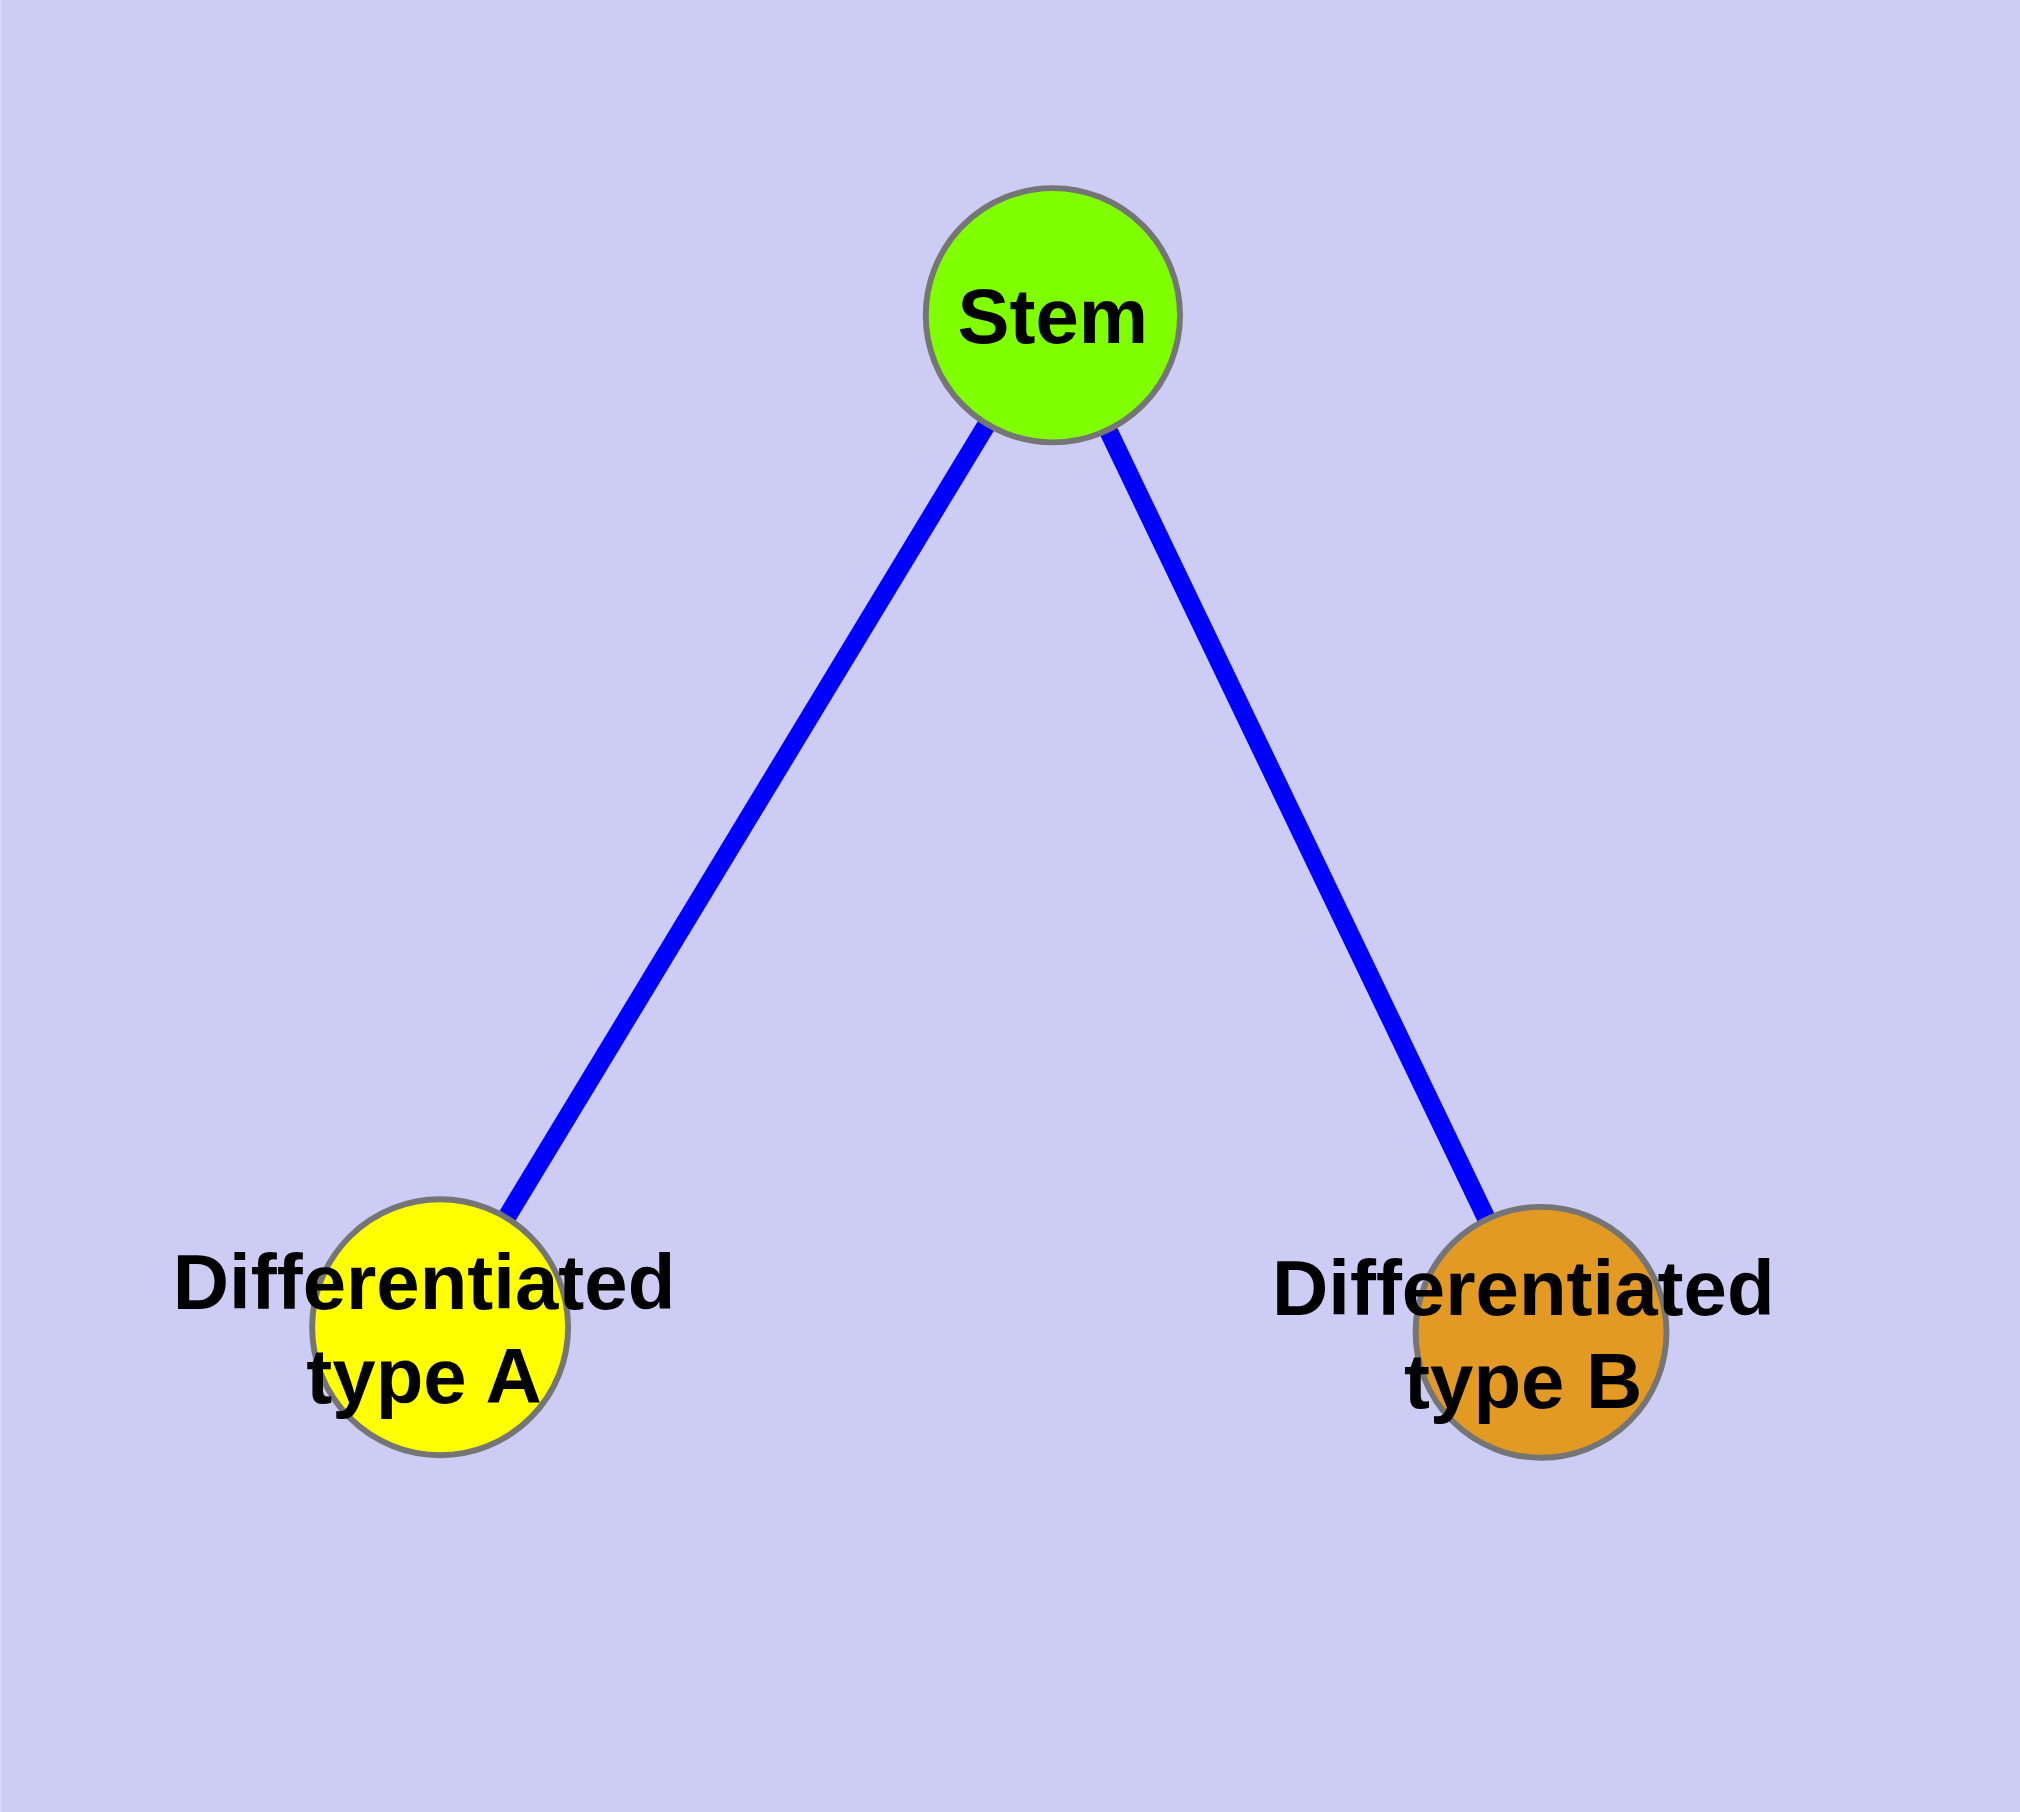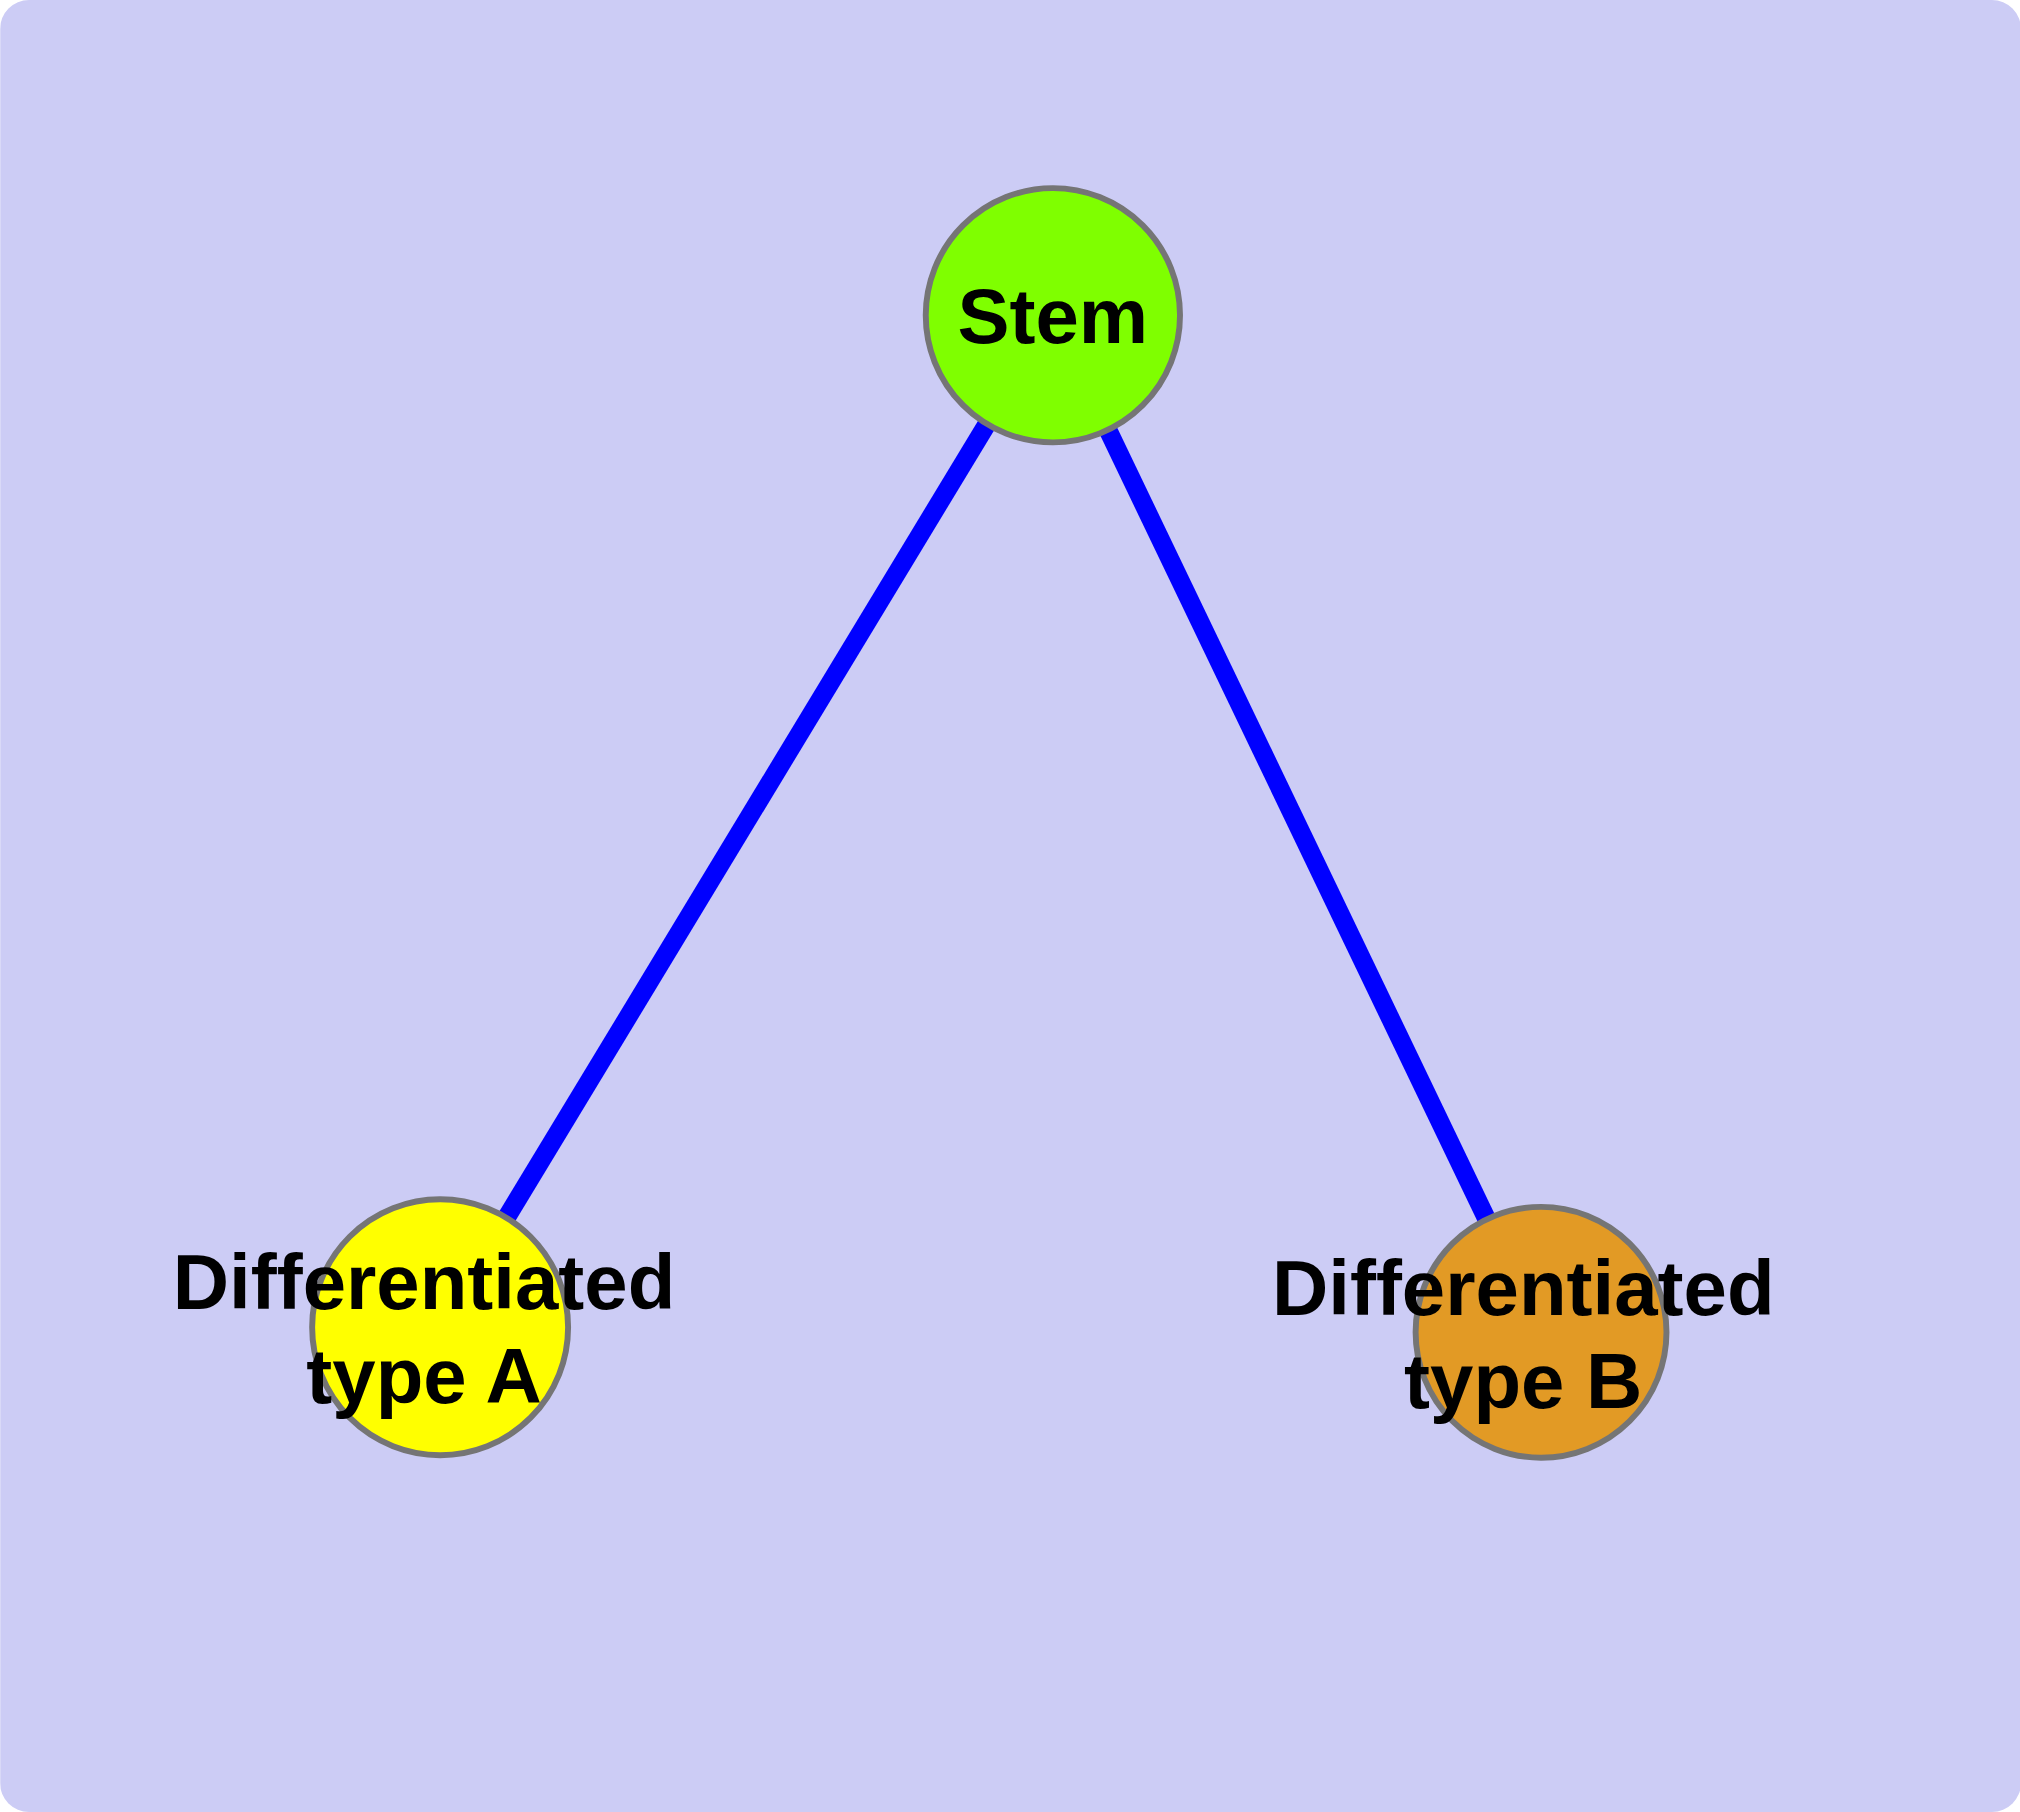--- a/index.html
+++ b/index.html
@@ -6,21 +6,20 @@
     margin: 0;
     padding: 0;
     background: #ffffff;
   }
   #stage {
     position: relative;
     width: 2021px;
     height: 1812px;
     overflow: hidden;
     font-family: "Liberation Sans", sans-serif;
-    border-radius: 29px;
   }
   #graph-canvas {
     position: absolute;
     left: 0;
     top: 0;
     width: 2021px;
     height: 1812px;
     display: block;
   }
   .node-label {

